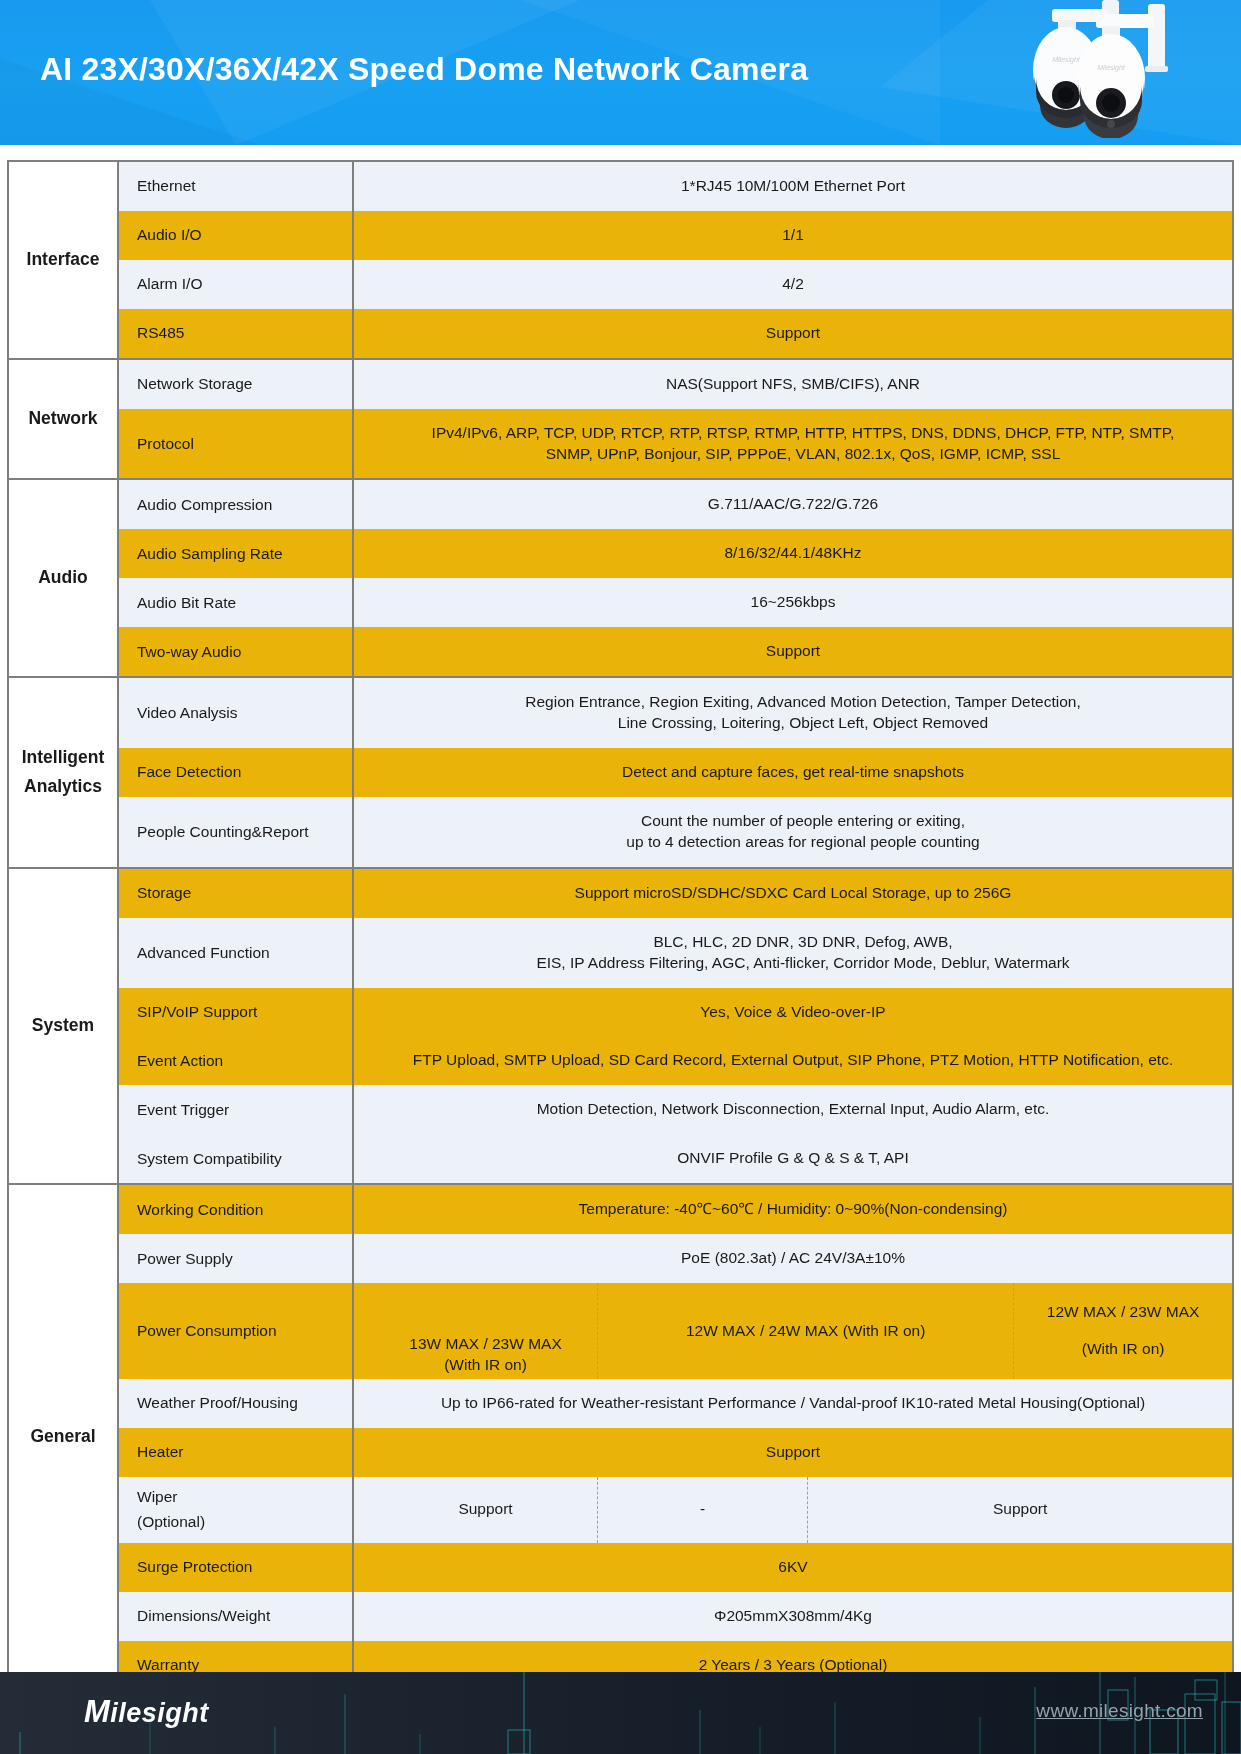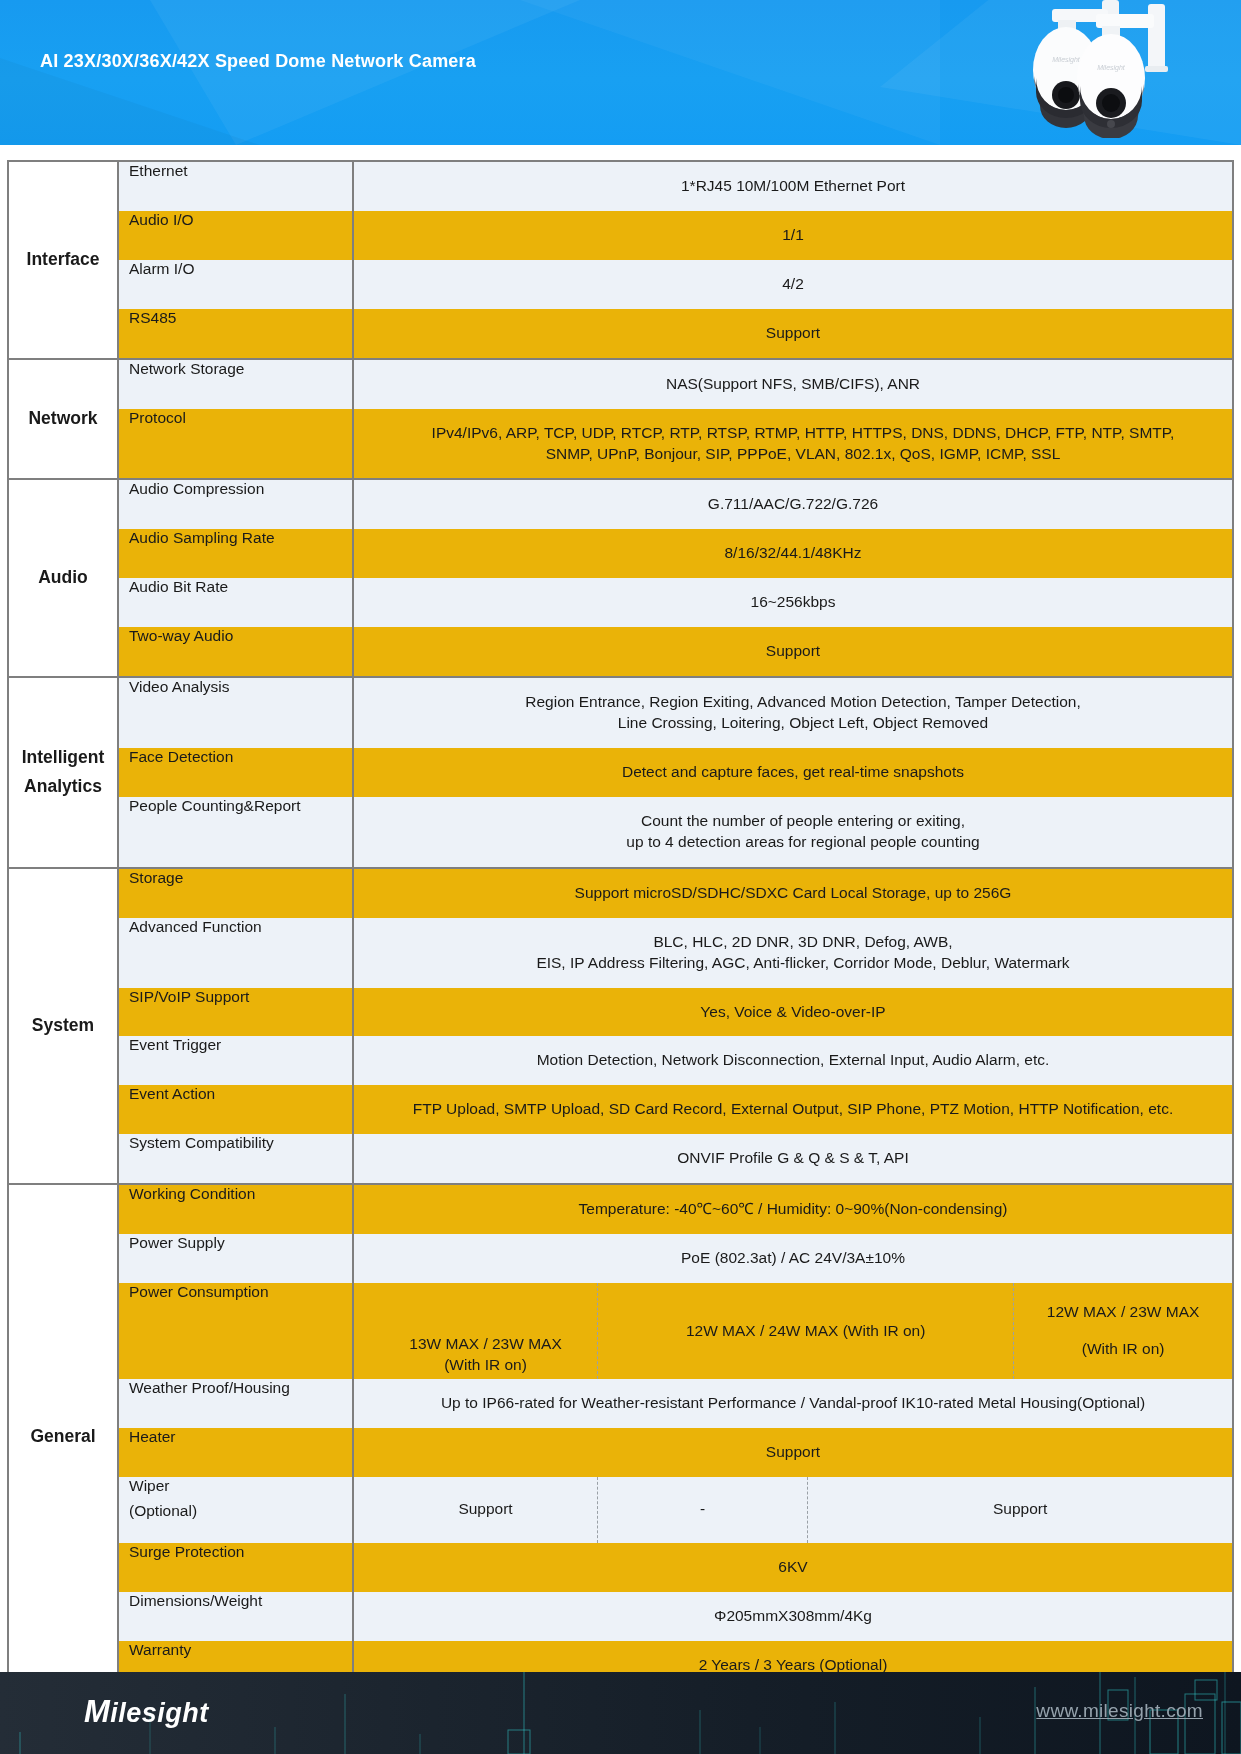--- a/index.html
+++ b/index.html
@@ -7,38 +7,38 @@
         font-family:"Liberation Sans",sans-serif;color:#1a1a1a;}
 
   
   .header{position:absolute;left:0;top:0;width:1241px;height:145px;
           background:linear-gradient(180deg,#179af0 0%,#18a0f2 55%,#149df3 100%);overflow:hidden;}
   .poly{position:absolute;top:0;height:145px;}
   .poly.p1{left:150px;width:430px;background:rgba(255,255,255,0.05);clip-path:polygon(0 0,100% 0,20% 100%);}
   .poly.p2{left:520px;width:420px;background:rgba(255,255,255,0.04);clip-path:polygon(0 0,100% 0,100% 100%);}
   .poly.p3{left:880px;width:361px;background:rgba(255,255,255,0.05);clip-path:polygon(30% 0,100% 0,100% 100%,0 60%);}
   .poly.p4{left:0;width:260px;background:rgba(0,0,0,0.03);clip-path:polygon(0 40%,100% 100%,0 100%);}
-  .title{position:absolute;left:40px;top:52px;font-size:18px;line-height:1.1;font-weight:600;
+  .title{position:absolute;left:40px;top:52px;font-size:32px;line-height:1.1;font-weight:600;
          color:#ffffff;letter-spacing:0.2px;}
   .cams{position:absolute;right:50px;top:0;}
 
   
   .spec-table{position:absolute;left:7px;top:160px;width:1227px;border:2px solid #7f7f7f;
               box-sizing:border-box;background:#ffffff;}
   .section{display:flex;border-top:2px solid #7f7f7f;}
   .section:first-child{border-top:none;}
   .group-cell{flex:0 0 110px;width:110px;display:flex;align-items:center;justify-content:center;
               text-align:center;font-size:17.5px;font-weight:bold;border-right:2px solid #7f7f7f;
               background:#ffffff;line-height:1.7;padding:0 4px;box-sizing:border-box;}
   .rows{flex:1;display:flex;flex-direction:column;min-width:0;}
   .row{display:flex;min-height:38px;background:#eab308;}
   .row.tall{min-height:66px;gap:20px;}
   .row.stripe{background:#edf2f8;}
   .label-cell{flex:0 0 235px;width:235px;box-sizing:border-box;display:flex;flex-direction:column;
-              justify-content:flex-start;gap:7px;padding-left:10px;padding-right:6px;font-size:15.5px;
+              justify-content:center;gap:7px;padding-left:18px;padding-right:6px;font-size:15.5px;
               border-right:2px solid #7f7f7f;}
   .value-cell{flex:1;min-width:0;display:flex;flex-direction:column;align-items:center;
               justify-content:space-evenly;text-align:center;font-size:15.5px;padding:14px 10px;
               box-sizing:border-box;line-height:1.35;}
   .value-cell.cols{flex-direction:row;padding:0;align-items:stretch;justify-content:flex-start;}
   .sub{display:flex;flex-direction:column;justify-content:space-evenly;align-items:center;
        box-sizing:border-box;padding:3px 6px;line-height:1.35;}
   .sub + .sub{border-left:1.5px dashed #9aa0a6;}
 
   
@@ -243,34 +243,34 @@
             </div>
           </div>
           <div class="row">
             <div class="label-cell">
               <div>SIP/VoIP Support</div>
             </div>
             <div class="value-cell">
               <div>Yes, Voice &amp; Video-over-IP</div>
             </div>
           </div>
+          <div class="row">
+            <div class="label-cell">
+              <div>Event Action</div>
+            </div>
+            <div class="value-cell">
+              <div>FTP Upload, SMTP Upload, SD Card Record, External Output, SIP Phone, PTZ Motion, HTTP Notification, etc.</div>
+            </div>
+          </div>
           <div class="row stripe">
             <div class="label-cell">
               <div>Event Trigger</div>
             </div>
             <div class="value-cell">
               <div>Motion Detection, Network Disconnection, External Input, Audio Alarm, etc.</div>
-            </div>
-          </div>
-          <div class="row">
-            <div class="label-cell">
-              <div>Event Action</div>
-            </div>
-            <div class="value-cell">
-              <div>FTP Upload, SMTP Upload, SD Card Record, External Output, SIP Phone, PTZ Motion, HTTP Notification, etc.</div>
             </div>
           </div>
           <div class="row stripe">
             <div class="label-cell">
               <div>System Compatibility</div>
             </div>
             <div class="value-cell">
               <div>ONVIF Profile G &amp; Q &amp; S &amp; T, API</div>
             </div>
           </div>

